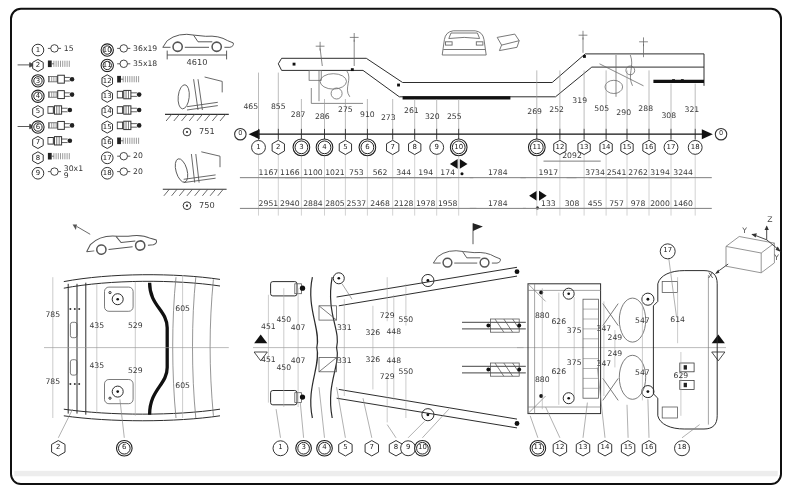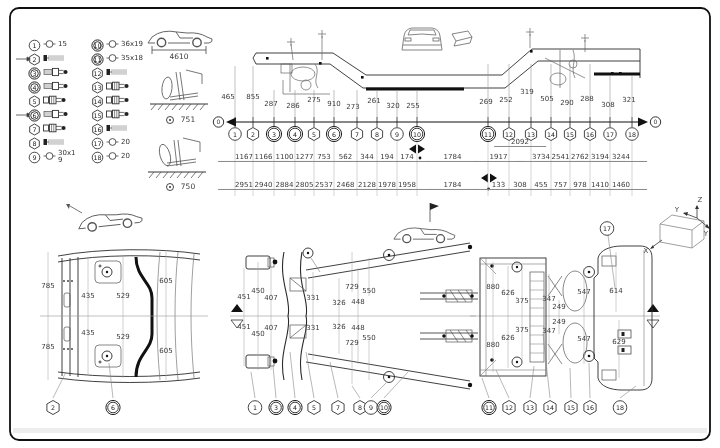--- a/index.html
+++ b/index.html
@@ -447,21 +447,21 @@
           </svg><span>16</span></span></div>
       <div class="mk" style="left: 610px; top: 133px;"><span class="mkbox" style="width: 15px; height: 15px;"><svg width="15" height="15">
             <circle cx="7.5" cy="7.5" r="6.3" fill="#fff" stroke="#333" stroke-width="0.9"></circle>
           </svg><span>17</span></span></div>
       <div class="mk" style="left: 632px; top: 133px;"><span class="mkbox" style="width: 15px; height: 15px;"><svg width="15" height="15">
             <circle cx="7.5" cy="7.5" r="6.3" fill="#fff" stroke="#333" stroke-width="0.9"></circle>
           </svg><span>18</span></span></div>
       <span class="lbl" style="left: 244px; top: 157px;"><span class="u">1167</span></span>
       <span class="lbl" style="left: 263.5px; top: 157px;"><span class="u">1166</span></span>
       <span class="lbl" style="left: 284.5px; top: 157px;"><span class="u">1100</span></span>
-      <span class="lbl" style="left: 304.5px; top: 157px;"><span class="u">1277</span></span>
+      <span class="lbl" style="left: 304.5px; top: 157px;"><span class="u">1021</span></span>
       <span class="lbl" style="left: 324px; top: 157px;"><span class="u">753</span></span>
       <span class="lbl" style="left: 345.5px; top: 157px;"><span class="u">562</span></span>
       <span class="lbl" style="left: 367px; top: 157px;"><span class="u">344</span></span>
       <span class="lbl" style="left: 387px; top: 157px;"><span class="u">194</span></span>
       <span class="lbl" style="left: 407px; top: 157px;"><span class="u">174</span></span>
       <span class="lbl" style="left: 452.5px; top: 157px;"><span class="u">1784</span></span>
       <span class="lbl" style="left: 498.5px; top: 157px; text-align: right;"><span class="u">1917</span></span>
       <span class="lbl" style="left: 520px; top: 142px;"><span class="u">2092</span></span>
       <span class="lbl" style="left: 541px; top: 157px;"><span class="u">3734</span></span>
       <span class="lbl" style="left: 560.5px; top: 157px;"><span class="u">2541</span></span>
@@ -476,21 +476,21 @@
       <span class="lbl" style="left: 345.5px; top: 185px;"><span class="u">2468</span></span>
       <span class="lbl" style="left: 367px; top: 185px;"><span class="u">2128</span></span>
       <span class="lbl" style="left: 387px; top: 185px;"><span class="u">1978</span></span>
       <span class="lbl" style="left: 407px; top: 185px;"><span class="u">1958</span></span>
       <span class="lbl" style="left: 452.5px; top: 185px;"><span class="u">1784</span></span>
       <span class="lbl" style="left: 498.5px; top: 185px;"><span class="u">133</span></span>
       <span class="lbl" style="left: 520px; top: 185px;"><span class="u">308</span></span>
       <span class="lbl" style="left: 541px; top: 185px;"><span class="u">455</span></span>
       <span class="lbl" style="left: 560.5px; top: 185px;"><span class="u">757</span></span>
       <span class="lbl" style="left: 580px; top: 185px;"><span class="u">978</span></span>
-      <span class="lbl" style="left: 600px; top: 185px;"><span class="u">1410</span></span>
+      <span class="lbl" style="left: 600px; top: 185px;"><span class="u">2000</span></span>
       <span class="lbl" style="left: 621px; top: 185px;"><span class="u">1460</span></span>
       <span class="lbl" style="left: 48px; top: 286px;">785</span>
       <span class="lbl" style="left: 88px; top: 296px;">435</span>
       <span class="lbl" style="left: 123px; top: 296px;">529</span>
       <span class="lbl" style="left: 166px; top: 281px;">605</span>
       <span class="lbl" style="left: 48px; top: 347px;">785</span>
       <span class="lbl" style="left: 88px; top: 333px;">435</span>
       <span class="lbl" style="left: 123px; top: 337px;">529</span>
       <span class="lbl" style="left: 166px; top: 351px;">605</span>
       <span class="lbl" style="left: 244px; top: 297px;">451</span>

